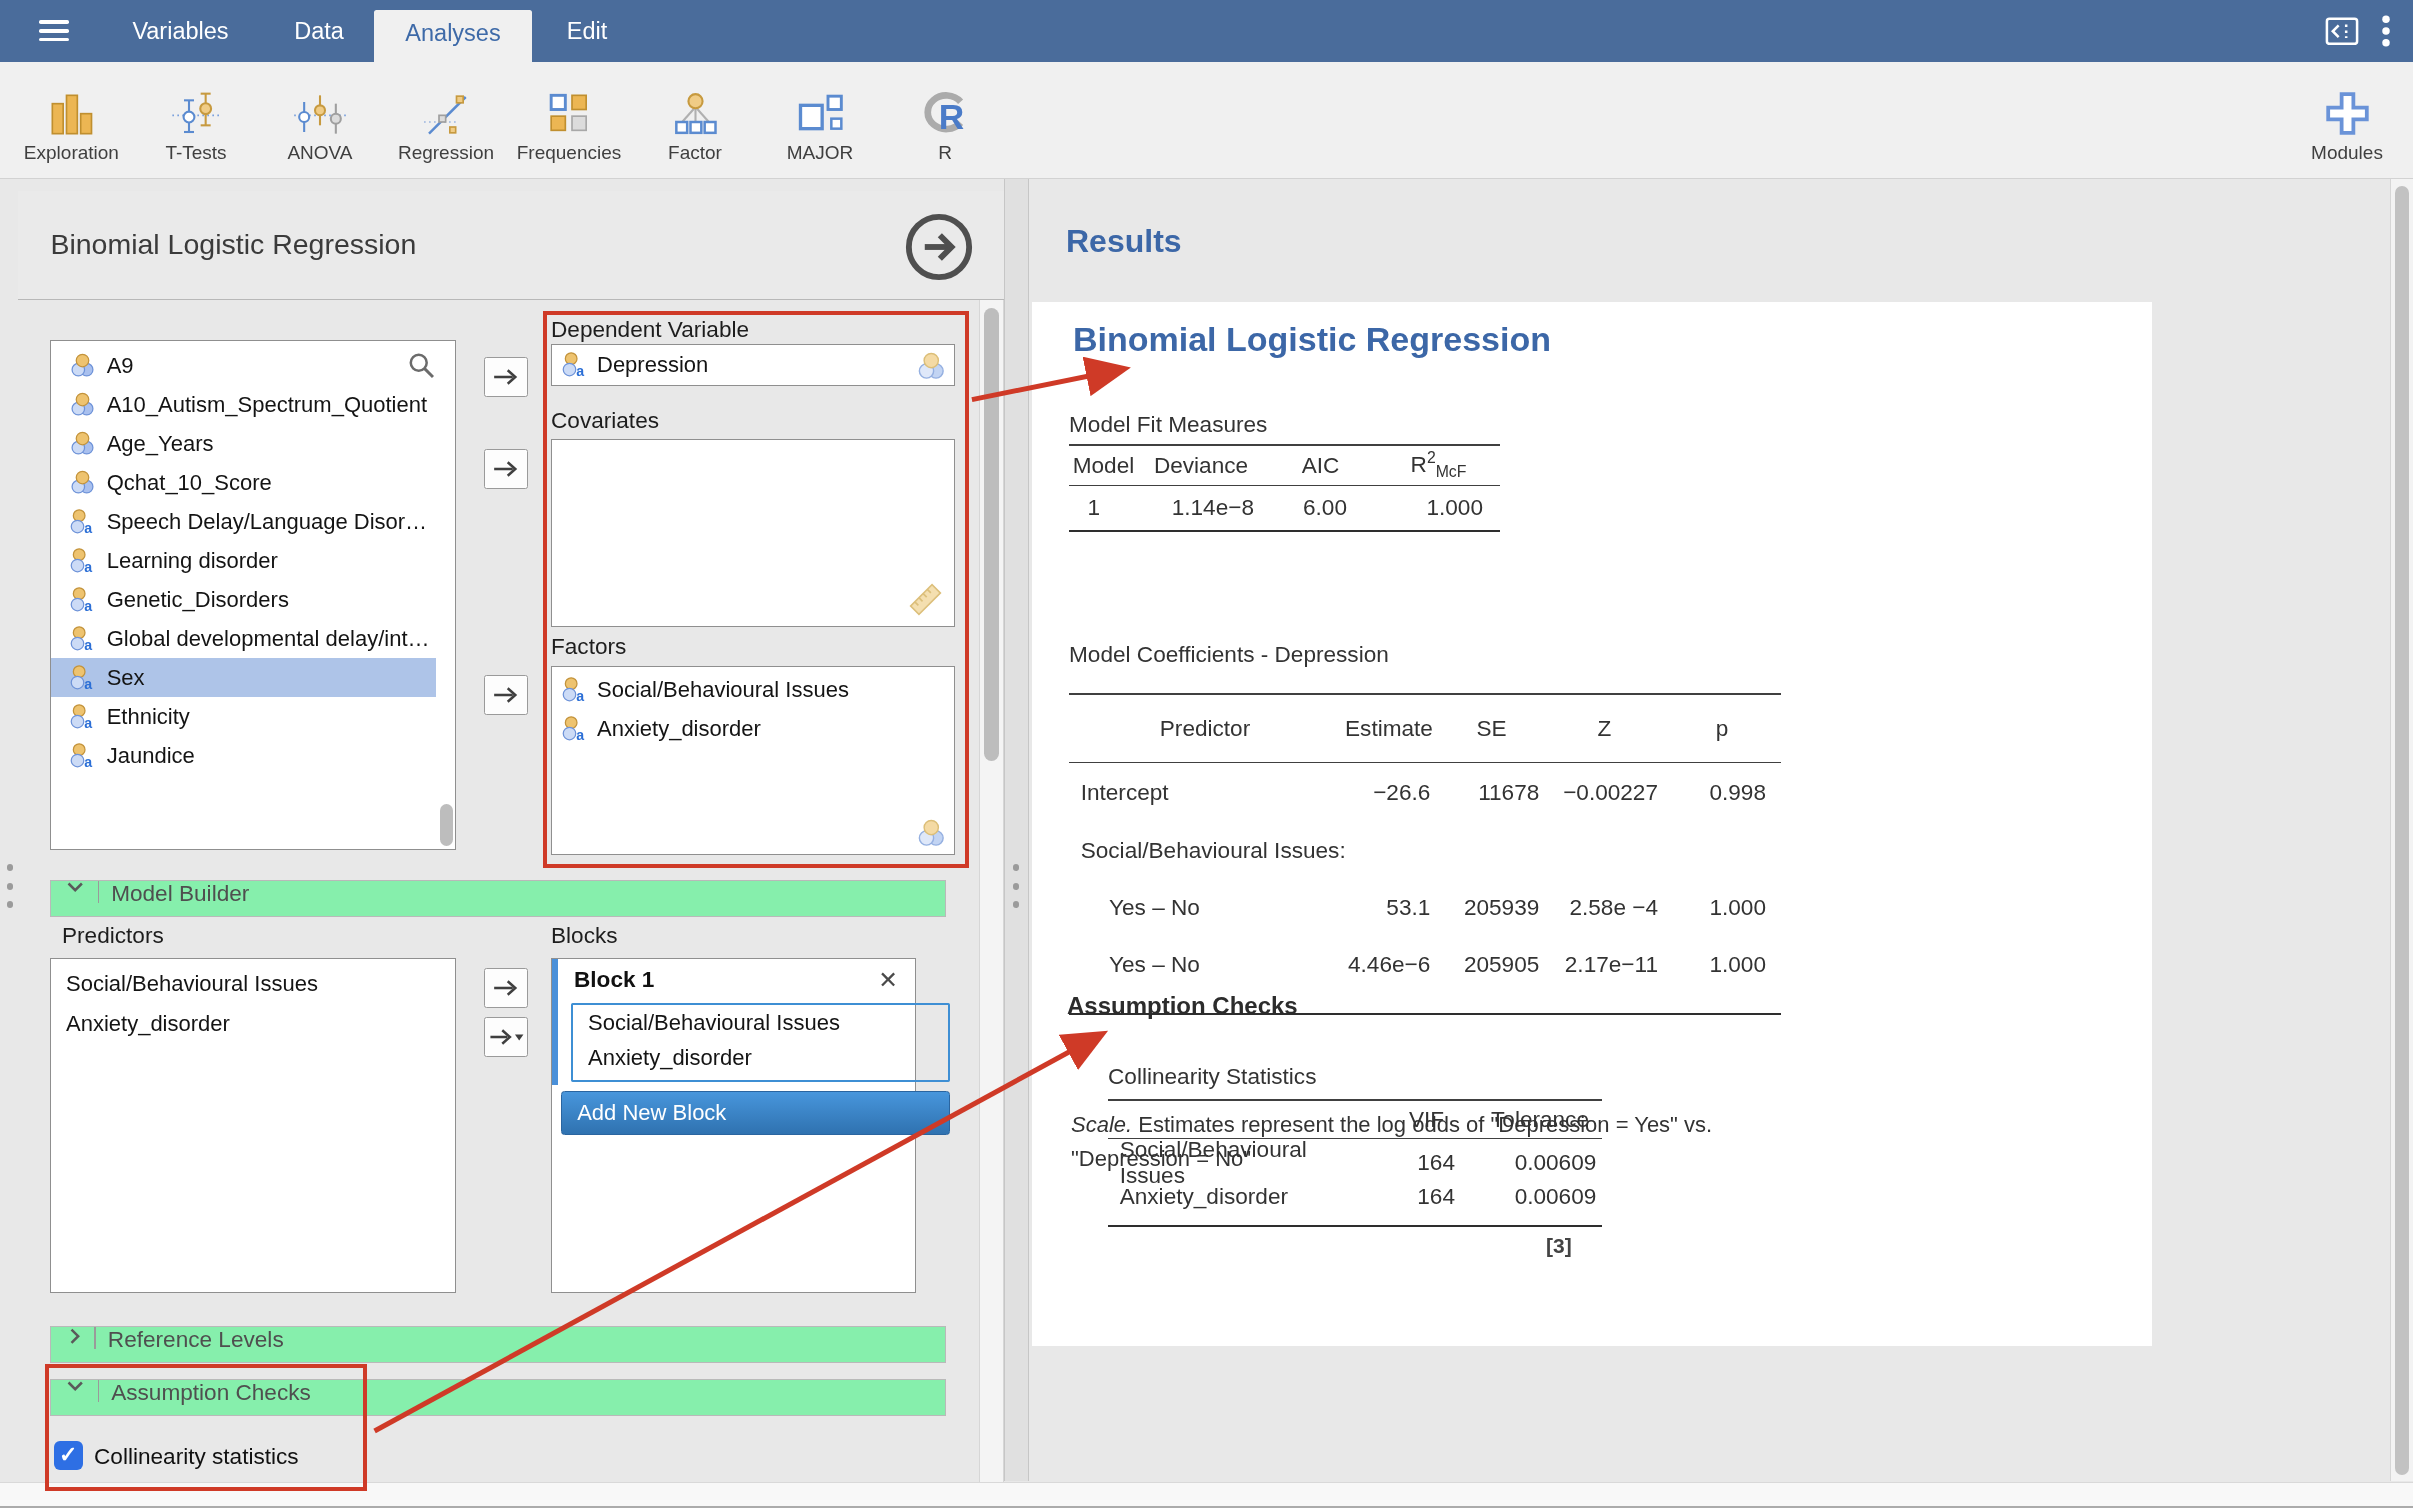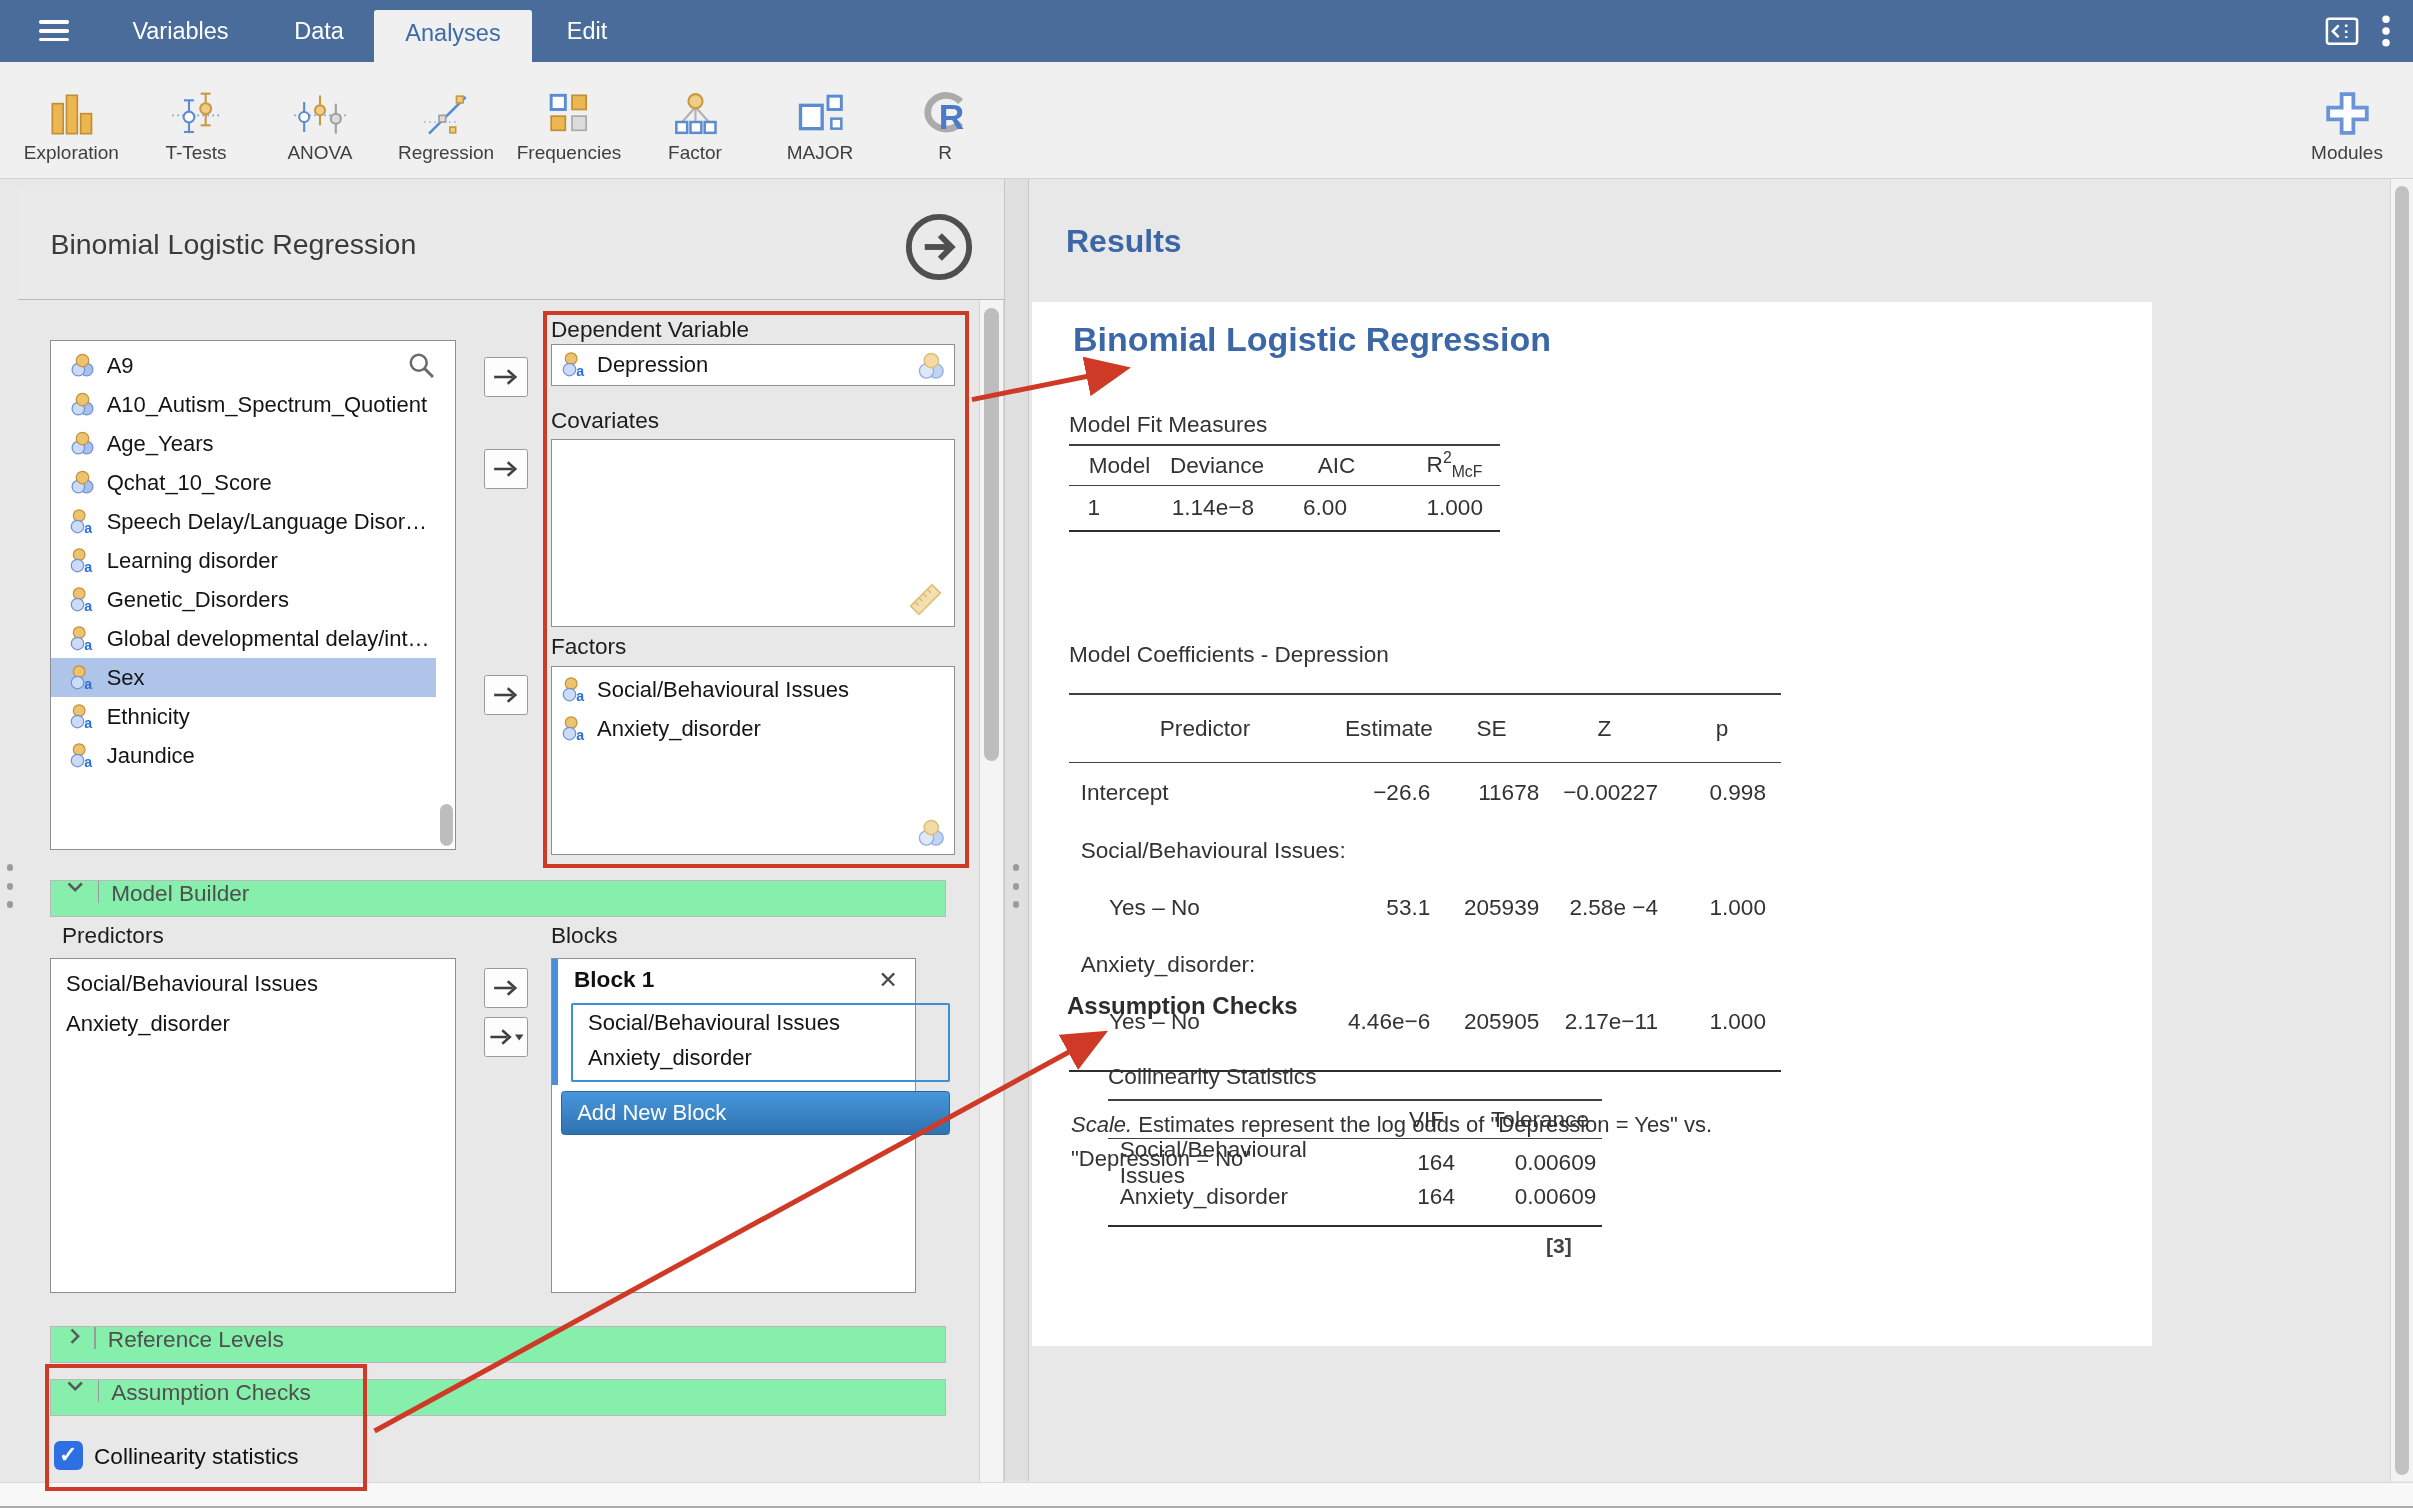--- a/index.html
+++ b/index.html
@@ -476,21 +476,21 @@
 
   <div class="res-heading" style="left:1066px;top:223px;">Results</div>
 
   <div class="card"></div>
 
   <div style="position:absolute;left:1073px;top:320px;font-size:34px;font-weight:bold;color:#3c67a7;">Binomial Logistic Regression</div>
 
   <div class="jcaption" style="left:1069px;top:412px;">Model Fit Measures</div>
   <div class="jtable" style="left:1069px;top:444px;width:431px;">
     <div class="btop"></div>
-    <div class="trow" style="height:39px;margin-left:16px;">
+    <div class="trow" style="height:39px;">
       <div class="cell c-center" style="width:69px;">Model</div>
       <div class="cell c-center" style="width:126px;">Deviance</div>
       <div class="cell c-center" style="width:113px;">AIC</div>
       <div class="cell c-center" style="width:123px;"><span>R</span><sup>2</sup><sub>McF</sub></div>
     </div>
     <div class="brule"></div>
     <div class="trow" style="height:44px;">
       <div class="cell c-left" style="width:69px;padding-left:18.4px;">1</div>
       <div class="cell c-right" style="width:126px;padding-right:10px;">1.14e−8</div>
       <div class="cell c-right" style="width:113px;padding-right:30px;">6.00</div>
@@ -521,23 +521,20 @@
       <div class="cell c-left" style="width:712px;padding-left:11.7px;">Social/Behavioural Issues:</div>
     </div>
     <div class="trow" style="height:57px;">
       <div class="cell c-left" style="width:272px;padding-left:40px;">Yes – No</div>
       <div class="cell c-right" style="width:96px;padding-right:6.7px;">53.1</div>
       <div class="cell c-right" style="width:109px;padding-right:6.7px;">205939</div>
       <div class="cell c-right" style="width:117px;padding-right:5px;">2.58e −4</div>
       <div class="cell c-right" style="width:118px;padding-right:15px;">1.000</div>
     </div>
     <div class="trow" style="height:57px;">
-      <div class="cell c-left" style="width:712px;padding-left:11.7px;">Anxiety_disorder:</div>
-    </div>
-    <div class="trow" style="height:57px;">
       <div class="cell c-left" style="width:272px;padding-left:40px;">Yes – No</div>
       <div class="cell c-right" style="width:96px;padding-right:6.7px;">4.46e−6</div>
       <div class="cell c-right" style="width:109px;padding-right:6.7px;">205905</div>
       <div class="cell c-right" style="width:117px;padding-right:5px;">2.17e−11</div>
       <div class="cell c-right" style="width:118px;padding-right:15px;">1.000</div>
     </div>
     <div style="height:20px;"></div>
     <div class="bbot"></div>
   </div>
   <div class="note" style="left:1071px;top:1108px;">

